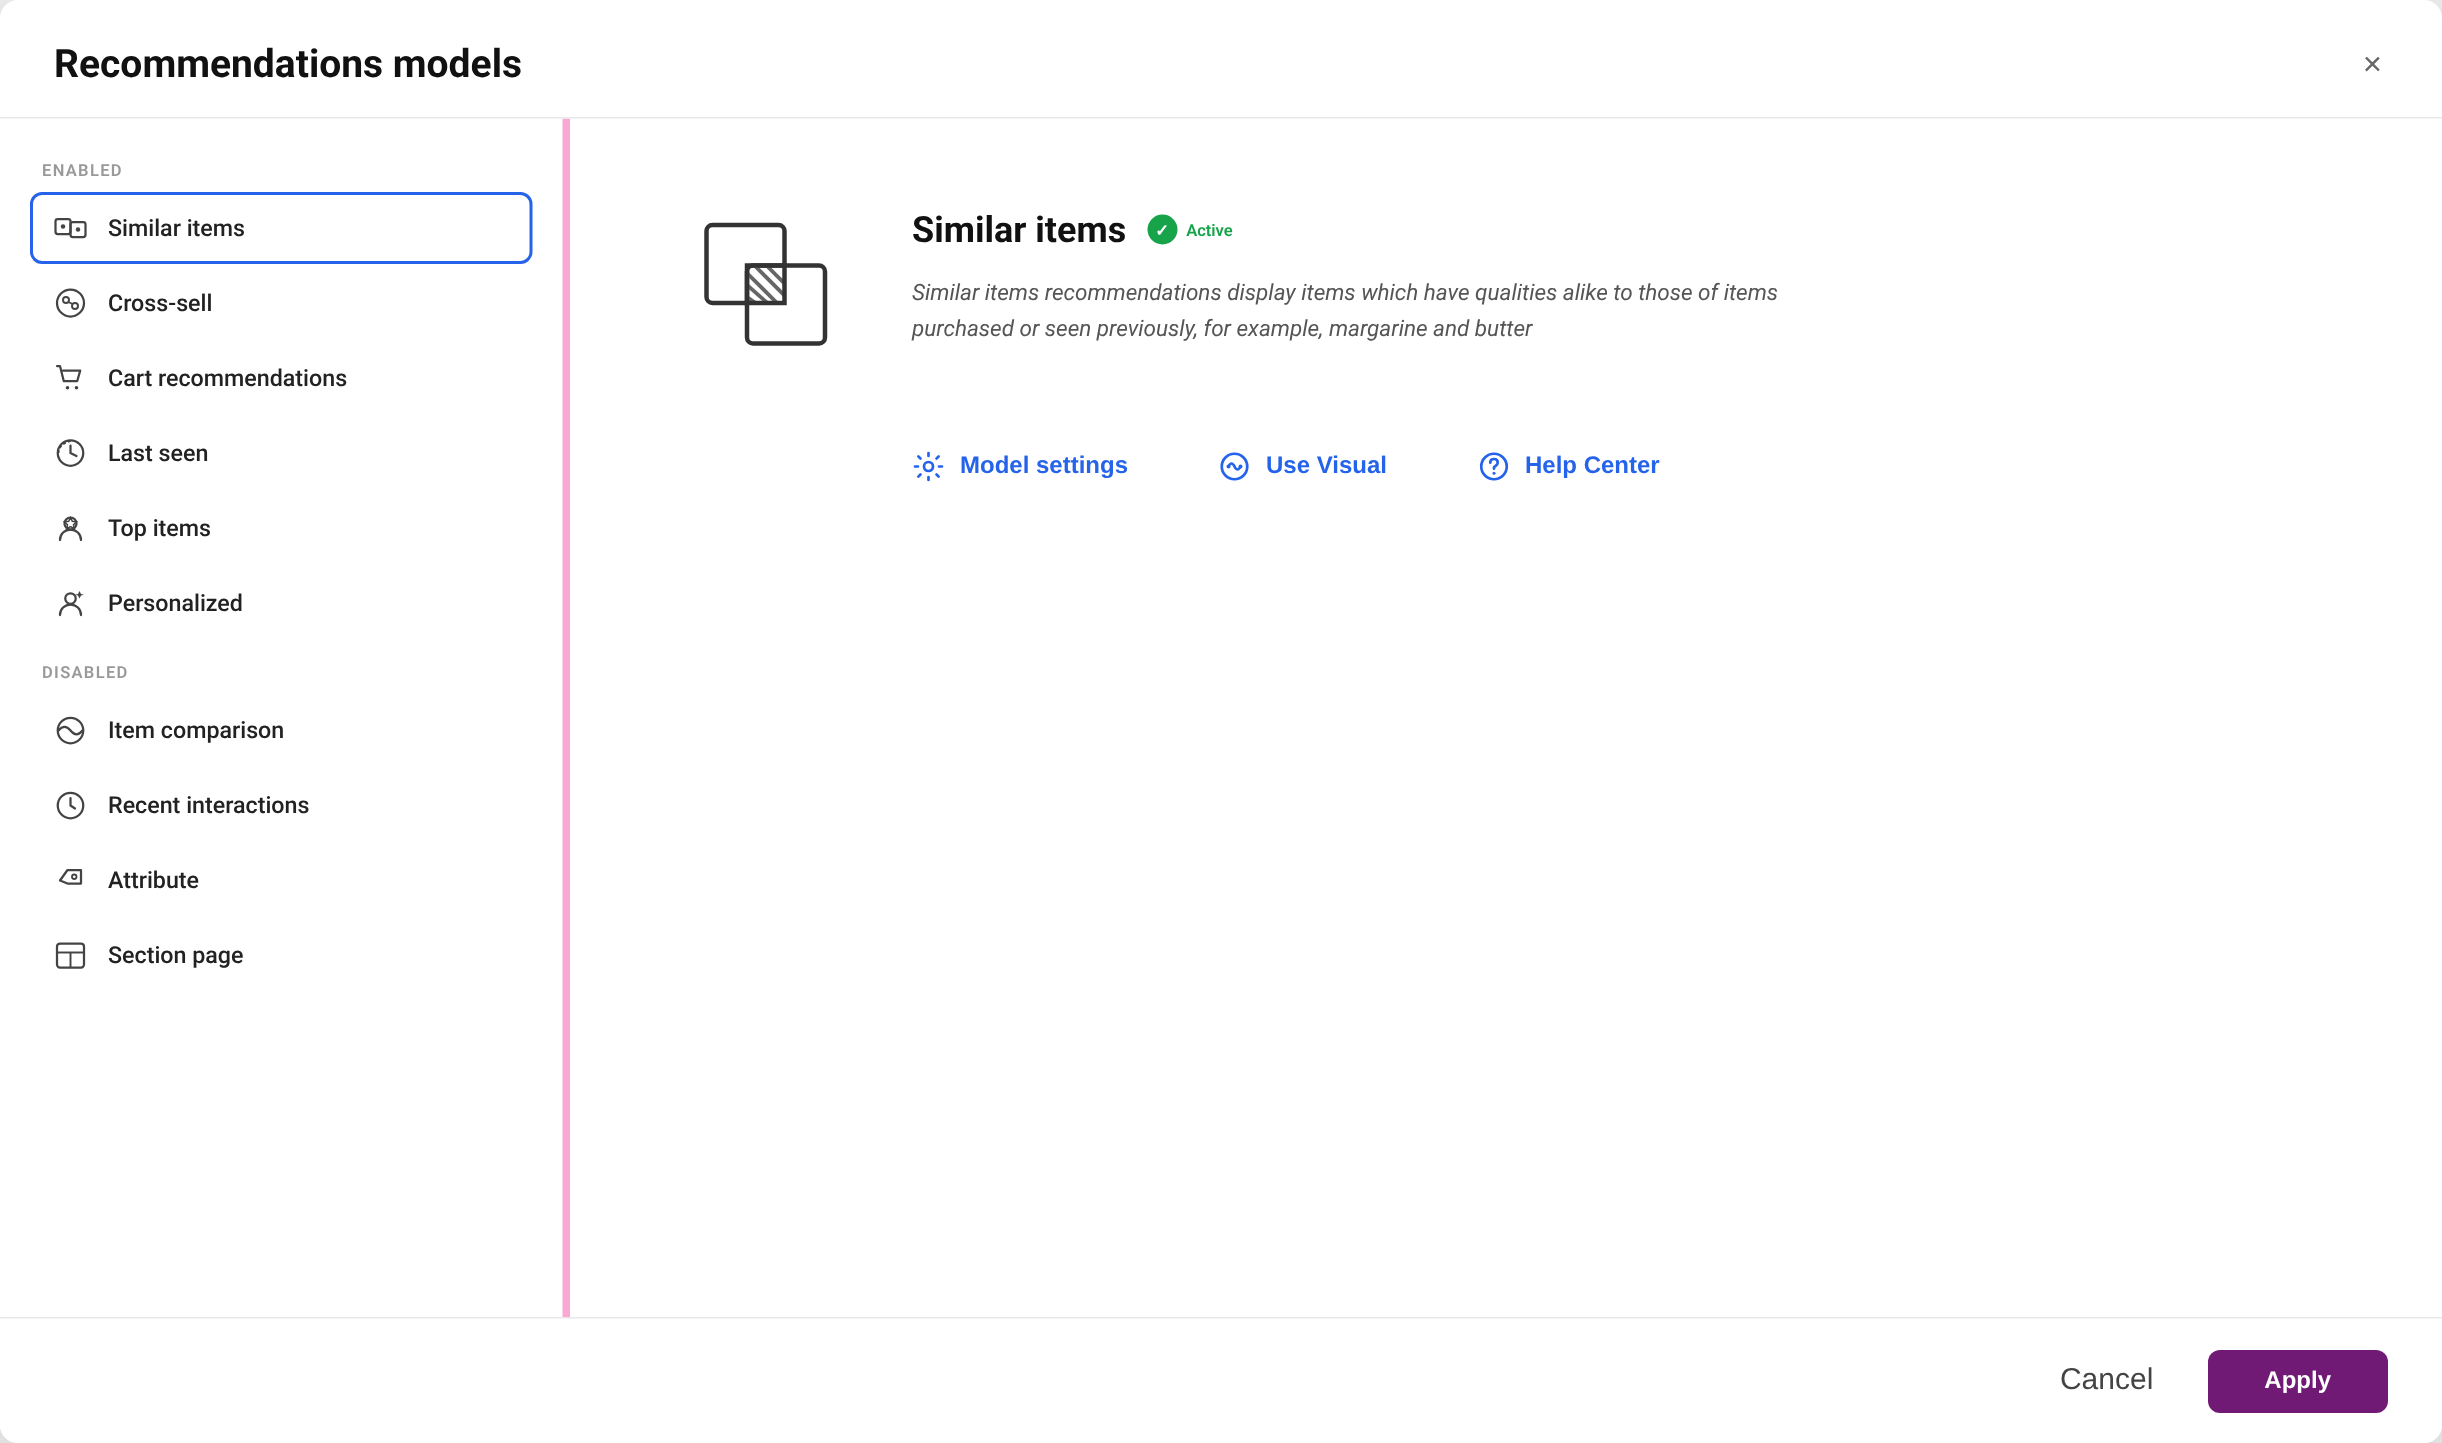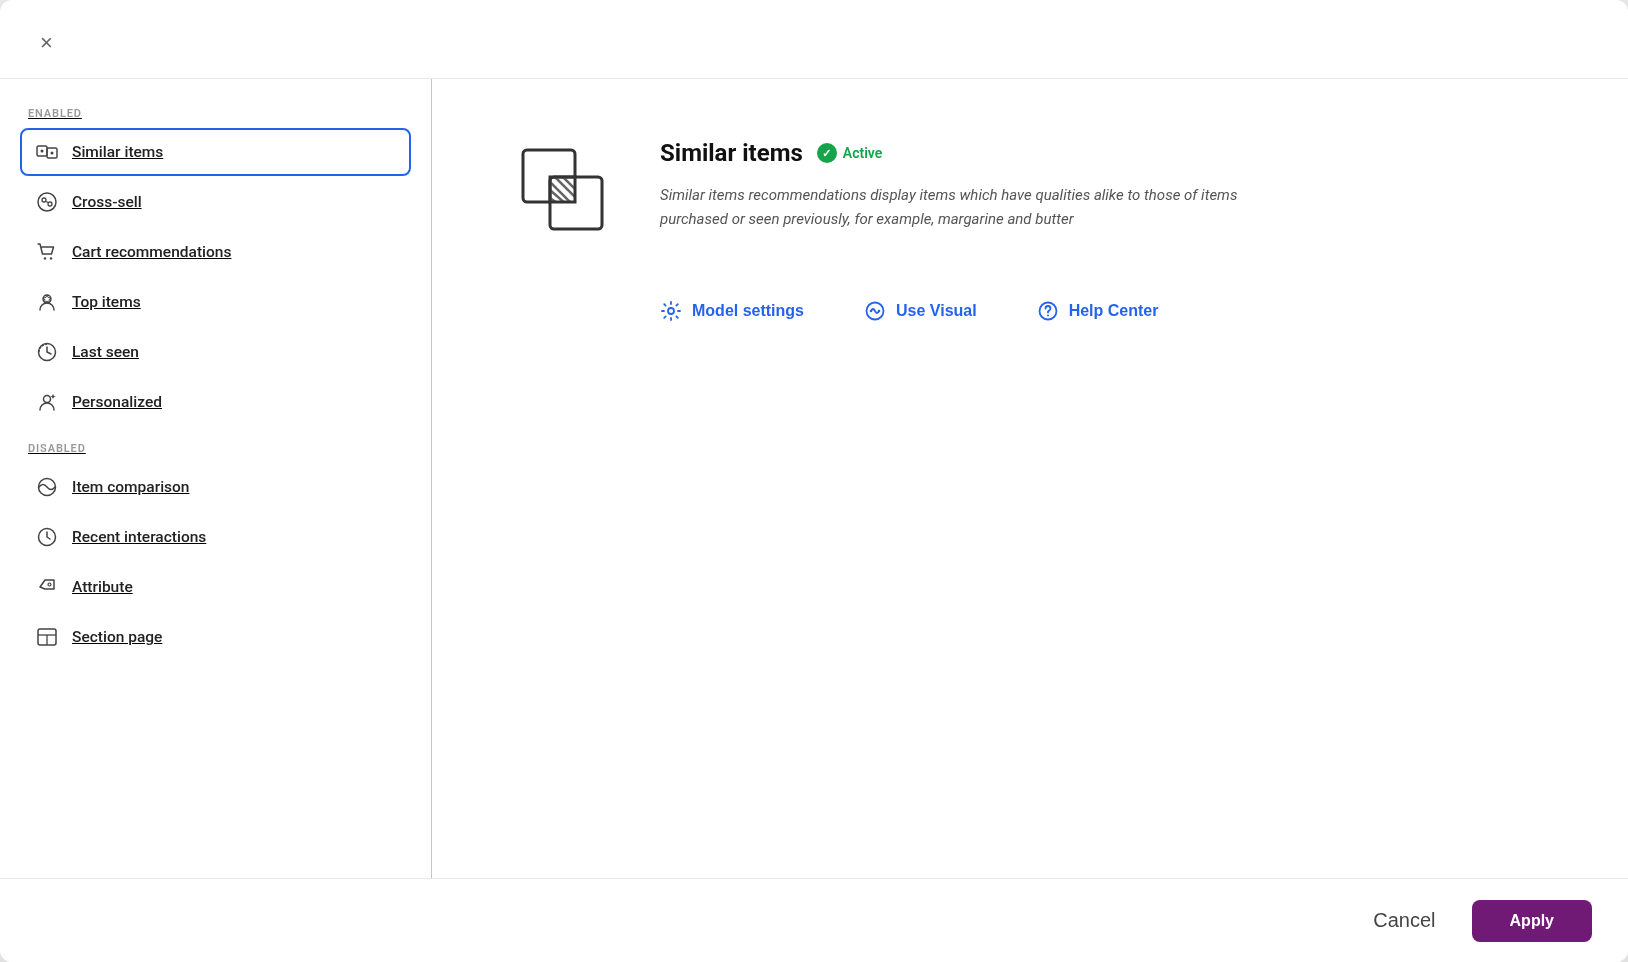--- a/index.html
+++ b/index.html
@@ -42,26 +42,25 @@
       font-size: 22px;
       line-height: 1;
       padding: 4px;
     }
     .modal-body {
       display: flex;
       flex: 1;
       overflow: hidden;
     }
     .sidebar {
-      width: 432px;
-      border-right: 1px solid #f9a8d4;
+      width: 380px;
+      border-right: 5px solid #f9a8d4;
       padding: 28px 20px;
       overflow-y: auto;
       flex-shrink: 0;
-      text-decoration: underline;
     }
     .section-label {
       font-size: 11px;
       font-weight: 600;
       color: #999;
       letter-spacing: 0.08em;
       text-transform: uppercase;
       margin-bottom: 8px;
       padding-left: 8px;
     }
@@ -127,21 +126,21 @@
     }
     .model-name {
       font-size: 24px;
       font-weight: 700;
       color: #111;
     }
     .active-badge {
       display: flex;
       align-items: center;
       gap: 6px;
-      font-size: 14px;
+      font-size: 11px;
       font-weight: 600;
       color: #16a34a;
     }
     .active-dot {
       width: 20px;
       height: 20px;
       background: #16a34a;
       border-radius: 50%;
       display: flex;
       align-items: center;
@@ -220,20 +219,21 @@
       width: 95px;
       height: 95px;
     }
   </style>
 </head>
 <body>
 
 <div class="modal">
 
   <div class="modal-header">
+    <h1 class="modal-title">Recommendations models</h1>
     <button class="close-btn">×</button>
   </div>
 
   <div class="modal-body">
 
     <div class="sidebar">
       <div class="sidebar-section">
         <div class="section-label">ENABLED</div>
 
         <div class="sidebar-item active">
@@ -267,37 +267,37 @@
               <circle cx="9" cy="17.5" r="1.2" fill="#444"></circle>
               <circle cx="15" cy="17.5" r="1.2" fill="#444"></circle>
             </svg>
           </span>
           <span>Cart recommendations</span>
         </div>
 
         <div class="sidebar-item">
           <span class="item-icon">
             <svg width="22" height="22" viewBox="0 0 22 22" fill="none" xmlns="http://www.w3.org/2000/svg">
+              <circle cx="11" cy="11" r="8.5" stroke="#444" stroke-width="1.5"></circle>
+              <polyline points="11,6 11,11 15,13" stroke="#444" stroke-width="1.5" stroke-linecap="round"></polyline>
+              <path d="M3 11 Q3 5 11 3" stroke="#444" stroke-width="1.3" stroke-dasharray="2 1.5"></path>
+            </svg>
+          </span>
+          <span>Last seen</span>
+        </div>
+
+        <div class="sidebar-item">
+          <span class="item-icon">
+            <svg width="22" height="22" viewBox="0 0 22 22" fill="none" xmlns="http://www.w3.org/2000/svg">
               <circle cx="11" cy="8" r="4" stroke="#444" stroke-width="1.5"></circle>
               <path d="M4 19c0-3.866 3.134-7 7-7h0c3.866 0 7 3.134 7 7" stroke="#444" stroke-width="1.5" stroke-linecap="round"></path>
               <path d="M11 4 L12.2 6.5 L15 6.9 L13 8.8 L13.5 11.5 L11 10.1 L8.5 11.5 L9 8.8 L7 6.9 L9.8 6.5 Z" stroke="#444" stroke-width="1" fill="none"></path>
             </svg>
           </span>
           <span>Top items</span>
-        </div>
-
-        <div class="sidebar-item">
-          <span class="item-icon">
-            <svg width="22" height="22" viewBox="0 0 22 22" fill="none" xmlns="http://www.w3.org/2000/svg">
-              <circle cx="11" cy="11" r="8.5" stroke="#444" stroke-width="1.5"></circle>
-              <polyline points="11,6 11,11 15,13" stroke="#444" stroke-width="1.5" stroke-linecap="round"></polyline>
-              <path d="M3 11 Q3 5 11 3" stroke="#444" stroke-width="1.3" stroke-dasharray="2 1.5"></path>
-            </svg>
-          </span>
-          <span>Last seen</span>
         </div>
 
         <div class="sidebar-item">
           <span class="item-icon">
             <svg width="22" height="22" viewBox="0 0 22 22" fill="none" xmlns="http://www.w3.org/2000/svg">
               <circle cx="11" cy="8" r="3.5" stroke="#444" stroke-width="1.5"></circle>
               <path d="M4 19c0-3.866 3.134-7 7-7h0c3.866 0 7 3.134 7 7" stroke="#444" stroke-width="1.5" stroke-linecap="round"></path>
               <path d="M17 3 L18 5 L20 5.5 L18 6 L17 8 L16 6 L14 5.5 L16 5 Z" fill="#444"></path>
             </svg>
           </span>

